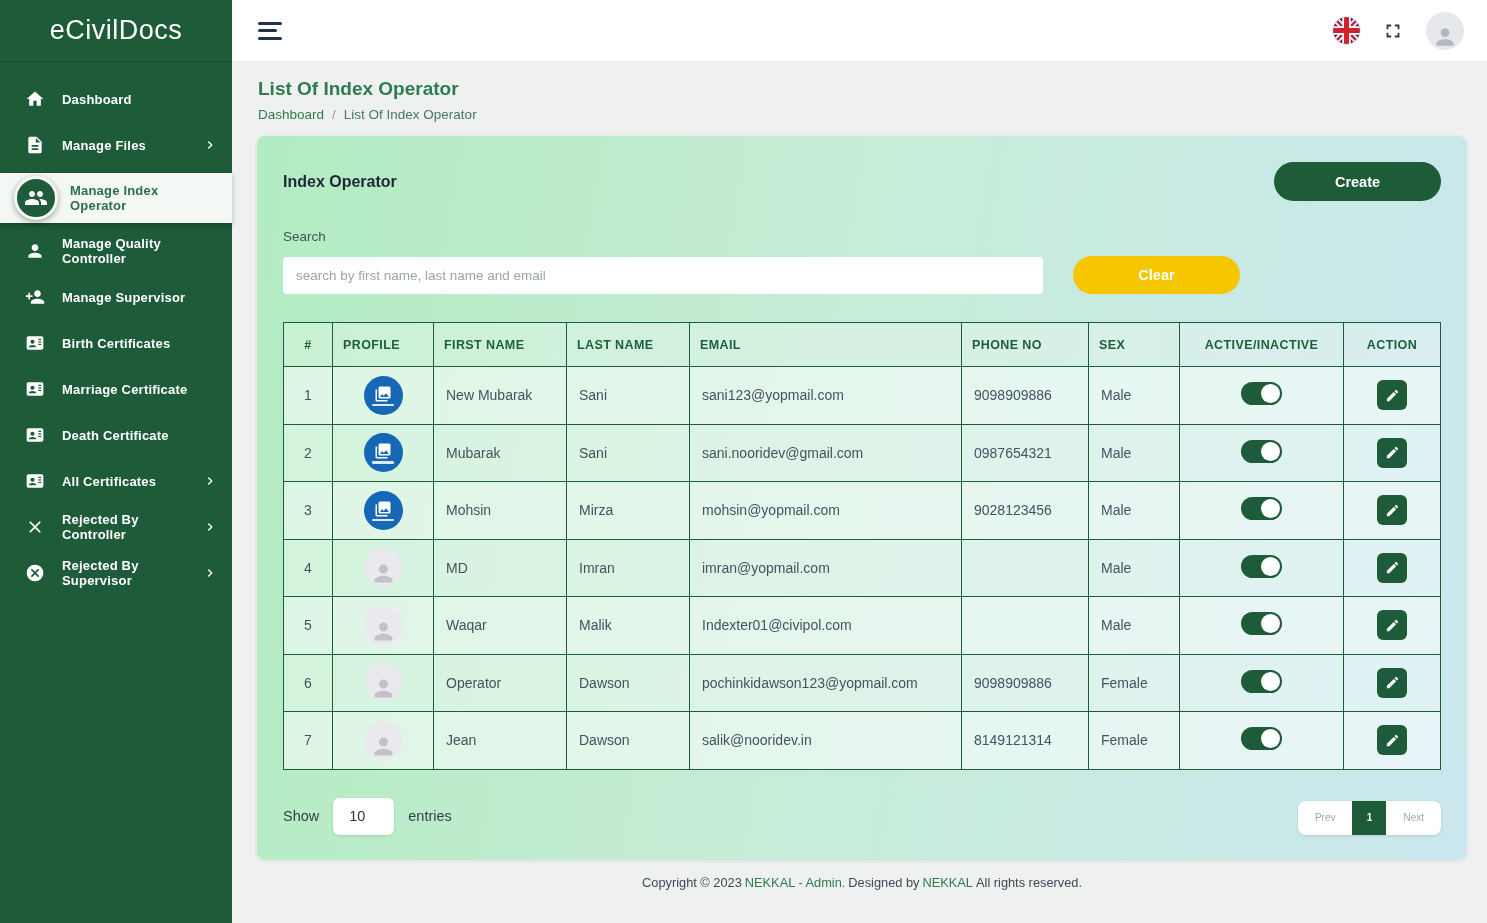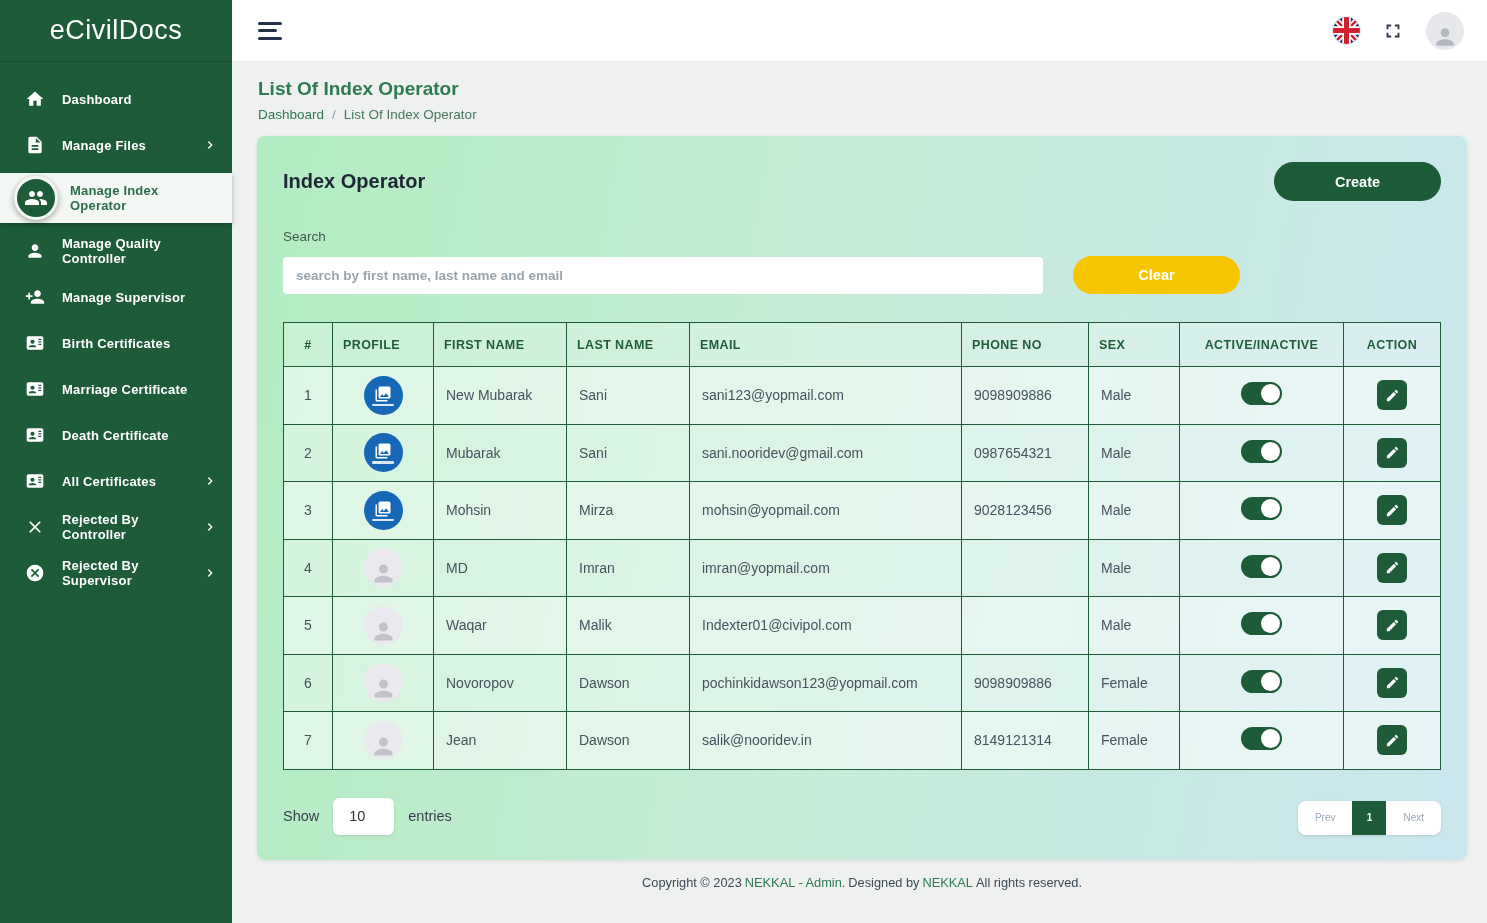--- a/index.html
+++ b/index.html
@@ -40,28 +40,28 @@
   .breadcrumb { margin-top:7px; font-size:13.5px; display:flex; gap:8px; align-items:center; }
   .bc-home { color:#2e7b52; cursor:pointer; text-decoration:none; }
   .bc-sep { color:#90a0a8; }
   .bc-current { color:#47775f; }
 
   
   .card { margin:2px 25px 0 25px; height:724px; border-radius:8px; padding:26px;
           background:linear-gradient(100deg,#b2ecc1 0%,#c6ecd6 45%,#cbe7ef 100%);
           box-shadow:0 1px 4px rgba(0,0,0,.08); position:relative; }
   .card-top { display:flex; align-items:center; justify-content:space-between; }
-  .panel-title { font-size:20px; font-weight:bold; color:#1d2736; }
+  .panel-title { font-size:16px; font-weight:bold; color:#1d2736; }
   .btn { border:none; cursor:pointer; font-family:inherit; font-weight:bold; }
   .btn-create, .btn-filter { width:167px; height:39px; border-radius:20px; background:#1d5b39; color:#fff; font-size:14.5px; }
   .btn-clear { width:167px; height:38px; border-radius:20px; background:#f6c701; color:#fff; font-size:14.5px; }
   .search-label { margin-top:28px; font-size:13.5px; color:#3e5a4e; }
   .controls { margin-top:12px; display:flex; align-items:center; }
   .search-input { width:760px; height:37px; border:none; border-radius:4px; padding:0 13px; font-size:13.5px; color:#333;
-                  font-family:inherit; background:#fff; outline:none;font-weight:bold; }
+                  font-family:inherit; background:#fff; outline:none; }
   .search-input::placeholder { color:#9aa4ad; }
   .controls .btn-filter { margin-left:30px; height:38px; }
   .controls .btn-clear { margin-left:30px; }
 
   
   table.op-table { margin-top:28px; width:1157px; border-collapse:collapse; table-layout:fixed; }
   .op-table th, .op-table td { border:1.6px solid #1c5c39; }
   .op-table th { height:44px; font-size:12.5px; letter-spacing:.4px; color:#1e5e3b; background:rgba(255,255,255,.28); font-weight:bold; padding:0 10px; text-align:left; }
   .op-table th.c-center { text-align:center; }
   .op-table td { height:57.5px; font-size:14px; color:#46525e; background:rgba(255,255,255,.55); padding:0 12px; }
@@ -412,21 +412,21 @@
                 <td class="c-center">6</td>
                 <td>
                   <div class="avatar-cell">
                     <div class="av av-gray">
                       <svg viewBox="0 0 24 24" class="">
                         <path d="M12 12c2.21 0 4-1.79 4-4s-1.79-4-4-4-4 1.79-4 4 1.79 4 4 4zm0 2c-2.67 0-8 1.34-8 4v2h16v-2c0-2.66-5.33-4-8-4z"></path>
                       </svg>
                     </div>
                   </div>
                 </td>
-                <td>Novoropov</td>
+                <td>Operator</td>
                 <td>Dawson</td>
                 <td>pochinkidawson123@yopmail.com</td>
                 <td>9098909886</td>
                 <td>Female</td>
                 <td class="c-center"><span class="toggle on"></span></td>
                 <td class="c-center"><button class="edit-btn">
                     <svg viewBox="0 0 24 24" class="">
                       <path d="M3 17.25V21h3.75L17.8 9.95l-3.75-3.75L3 17.25zM20.7 7.04a1 1 0 0 0 0-1.41l-2.34-2.34a1 1 0 0 0-1.41 0l-1.83 1.83 3.75 3.75 1.83-1.83z"></path>
                     </svg>
                   </button></td>

